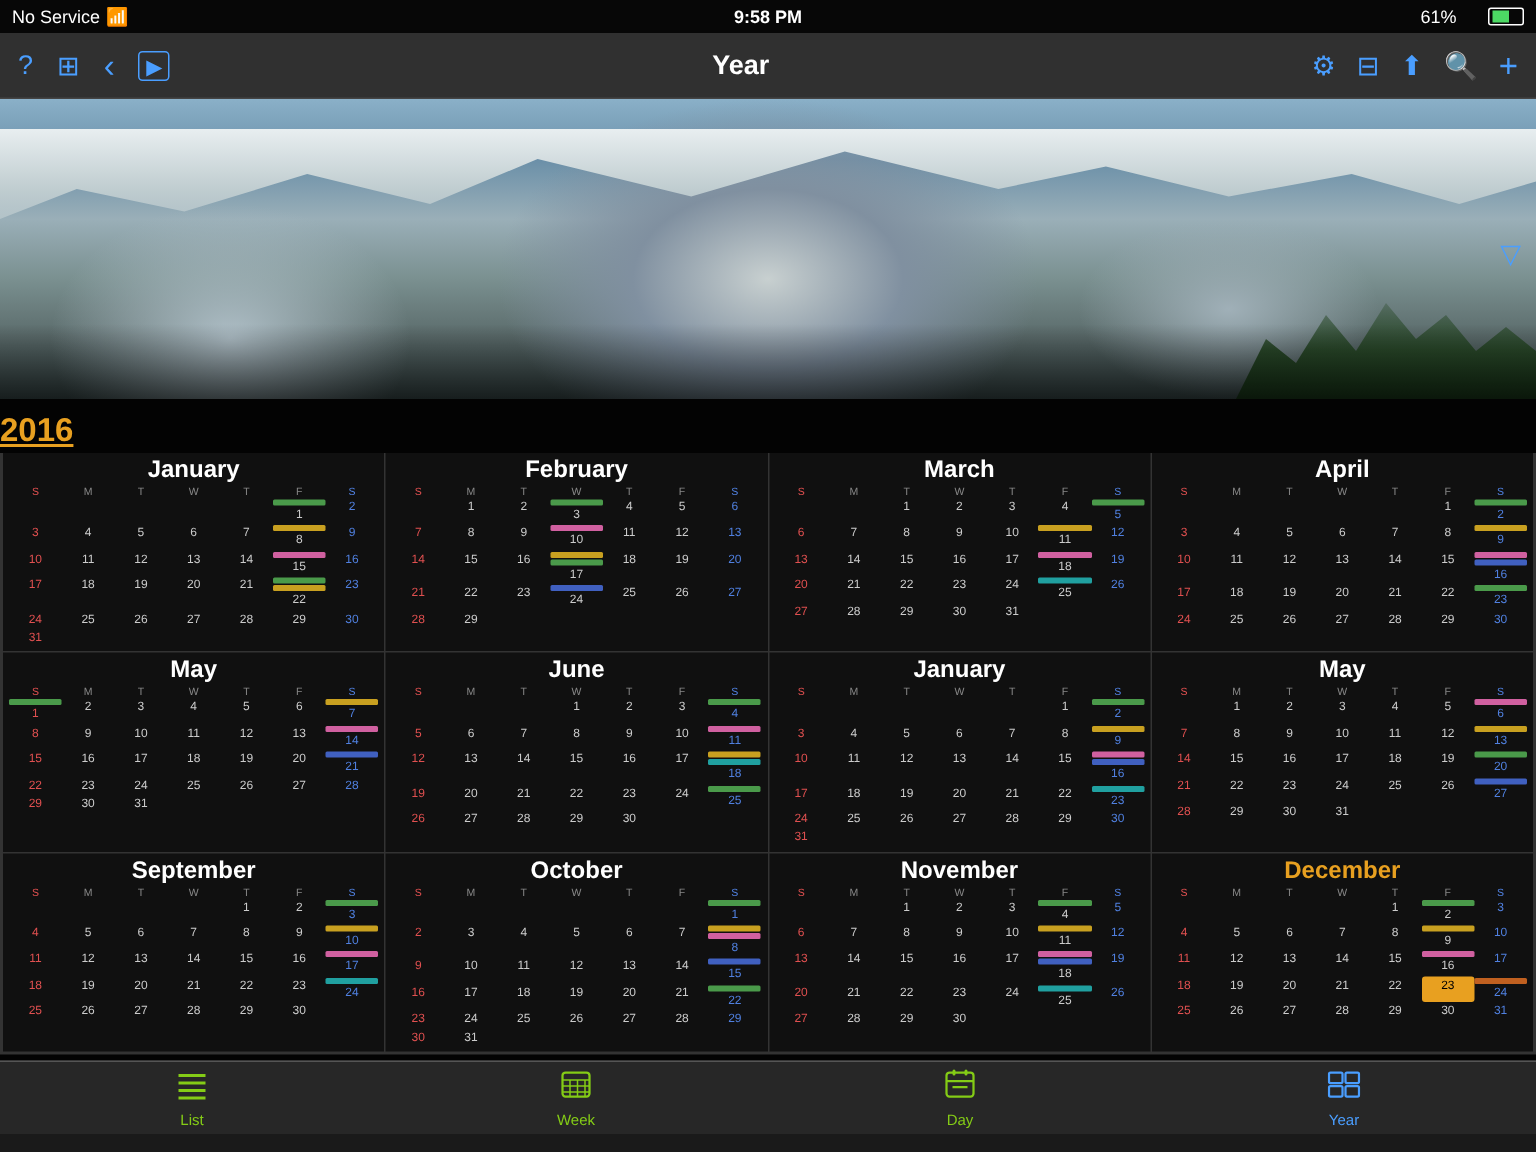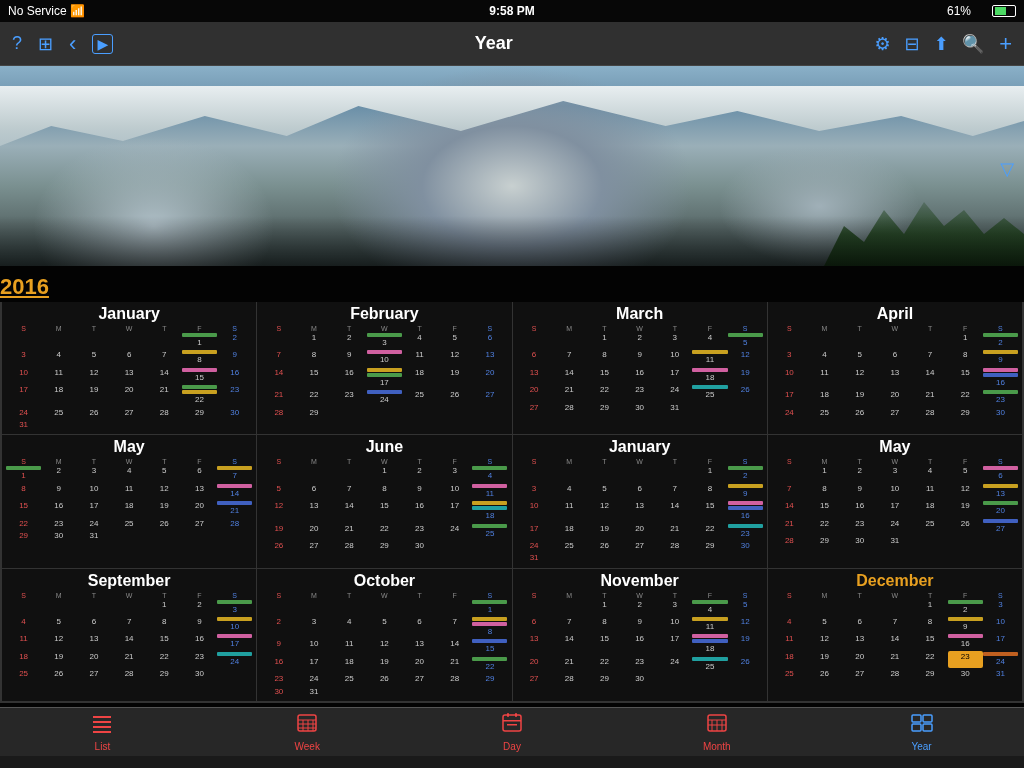--- a/index.html
+++ b/index.html
@@ -174,21 +174,21 @@
       flex: 1;
       display: flex;
       flex-direction: column;
       align-items: center;
       justify-content: center;
       gap: 2px;
       cursor: pointer;
       padding: 4px 0;
     }
     .tab-item.active { color: #4a9eff; }
-    .tab-item:not(.active) { color: #ef4444; }
+    .tab-item:not(.active) { color: #84cc16; }
     .tab-icon { font-size: 20px; }
     .tab-label { font-size: 10px; }
   </style>
 </head>
 <body>
 
 <div id="status-bar">
   <div class="status-left">
     <span>No Service</span>
     <span>📶</span>
@@ -846,31 +846,20 @@
     <div class="tab-item">
       <div class="tab-icon"><svg width="22" height="22" viewBox="0 0 22 22">
           <rect x="2" y="3" width="18" height="16" rx="2" fill="none" stroke="currentColor" stroke-width="1.5"></rect>
           <rect x="6" y="1" width="2" height="4" rx="1" fill="currentColor"></rect>
           <rect x="14" y="1" width="2" height="4" rx="1" fill="currentColor"></rect>
           <rect x="2" y="8" width="18" height="1.5" fill="currentColor"></rect>
           <rect x="6" y="12" width="10" height="1.5" fill="currentColor"></rect>
         </svg></div>
       <div class="tab-label">Day</div>
     </div>
-    <div class="tab-item">
-      <div class="tab-icon"><svg width="22" height="22" viewBox="0 0 22 22">
-          <rect x="2" y="3" width="18" height="16" rx="2" fill="none" stroke="currentColor" stroke-width="1.5"></rect>
-          <line x1="2" y1="8" x2="20" y2="8" stroke="currentColor" stroke-width="1"></line>
-          <line x1="6" y1="8" x2="6" y2="19" stroke="currentColor" stroke-width="1"></line>
-          <line x1="11" y1="8" x2="11" y2="19" stroke="currentColor" stroke-width="1"></line>
-          <line x1="16" y1="8" x2="16" y2="19" stroke="currentColor" stroke-width="1"></line>
-          <line x1="2" y1="13" x2="20" y2="13" stroke="currentColor" stroke-width="1"></line>
-        </svg></div>
-      <div class="tab-label">Month</div>
-    </div>
     <div class="tab-item active">
       <div class="tab-icon"><svg width="22" height="22" viewBox="0 0 22 22">
           <rect x="1" y="3" width="9" height="7" rx="1" fill="none" stroke="currentColor" stroke-width="1.5"></rect>
           <rect x="12" y="3" width="9" height="7" rx="1" fill="none" stroke="currentColor" stroke-width="1.5"></rect>
           <rect x="1" y="12" width="9" height="7" rx="1" fill="none" stroke="currentColor" stroke-width="1.5"></rect>
           <rect x="12" y="12" width="9" height="7" rx="1" fill="none" stroke="currentColor" stroke-width="1.5"></rect>
         </svg></div>
       <div class="tab-label">Year</div>
     </div>
   </div>

